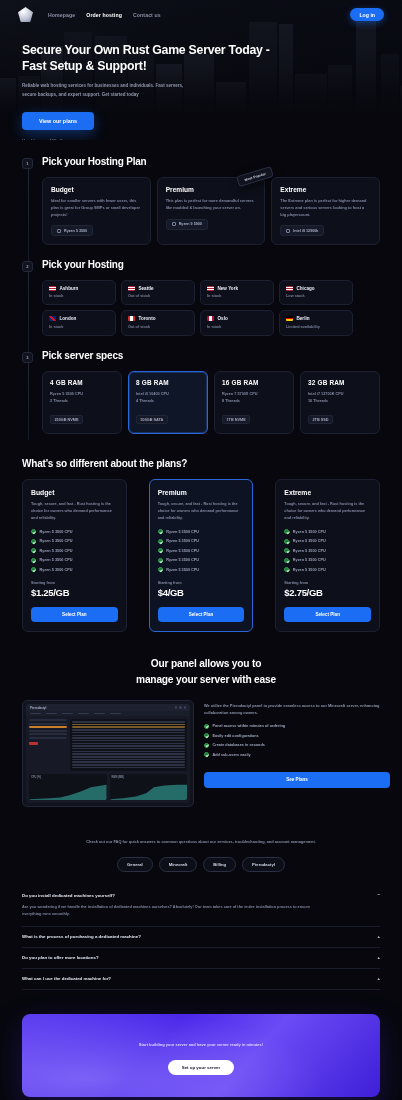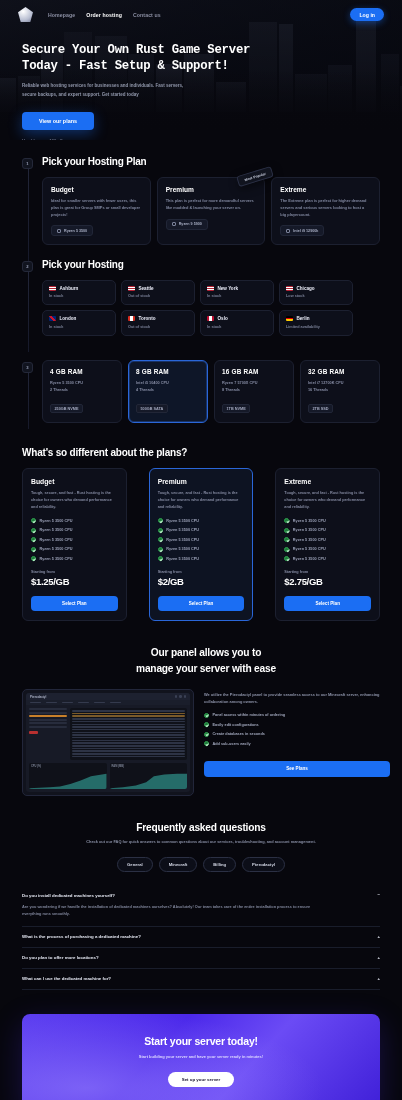--- a/index.html
+++ b/index.html
@@ -46,21 +46,21 @@
   .login-btn {
     margin-left:auto; background:#1b6ef3; color:#fff; border:none;
     font-size:5.2px; font-weight:700; border-radius:20px;
     padding:3.5px 9px; cursor:pointer; font-family:inherit;
     box-shadow:0 2px 7px rgba(27,110,243,.45);
   }
 
   .hero-body { position:relative; z-index:5; padding:20px 22px 0 22px; }
   .hero-h1 {
     font-size:12.3px; line-height:1.32; font-weight:800; letter-spacing:-.25px;
-    color:#fff; max-width:250px;font-family:Liberation Mono, monospace;
+    color:#fff; max-width:250px;
   }
   .hero-sub {
     margin-top:8px; font-size:4.5px; line-height:1.85; color:#9298ac;
     max-width:165px; font-weight:600;
   }
   .hero-cta {
     margin-top:13px; display:inline-block; background:#1b6ef3; color:#fff;
     border:none; font-size:5.4px; font-weight:700; border-radius:4px;
     padding:6px 17px; cursor:pointer; font-family:inherit;
     box-shadow:0 4px 14px rgba(27,110,243,.4);
@@ -362,20 +362,21 @@
               <span class="flag" style="background:linear-gradient(180deg,#000 33%,#dd0000 33% 66%,#ffce00 66%)"></span>
               <span class="loc-name">Berlin</span>
             </div>
             <div class="loc-stock">Limited availability</div>
           </div>
         </div>
     </div>
 
     <div class="step">
       <div class="step-num">3</div>
+      <div class="step-title">Pick server specs</div>
       <div class="specs" id="spec-cards">
           <div class="spec">
             <h5>4 GB RAM</h5>
             <ul><li>Ryzen 5 3500 CPU</li><li>2 Threads</li><li class="tag">250GB NVME</li></ul>
           </div>
           <div class="spec selected">
             <h5>8 GB RAM</h5>
             <ul><li>Intel i5 10400 CPU</li><li>4 Threads</li><li class="tag">500GB SATA</li></ul>
           </div>
           <div class="spec">
@@ -441,21 +442,21 @@
             <li>
               <span class="tick"></span>
               <span>Ryzen 5 3500 CPU</span>
             </li>
             <li>
               <span class="tick"></span>
               <span>Ryzen 5 3500 CPU</span>
             </li>
           </ul>
           <div class="from">Starting from</div>
-          <div class="price">$2/GB</div>
+          <div class="price">$4/GB</div>
           <button class="select-btn">Select Plan</button>
         </div>
         <div class="ccard">
           <h4>Extreme</h4>
           <p class="desc">Tough, secure, and fast - Rust hosting is the choice for owners who demand performance and reliability.</p>
           <ul class="feat">
             <li>
               <span class="tick"></span>
               <span>Ryzen 5 3500 CPU</span>
             </li>
@@ -575,21 +576,20 @@
               <span class="tick"></span>
               <span>Add sub-users easily</span>
             </li>
           </ul>
         <button class="see-plans">See Plans</button>
       </div>
     </div>
   </div>
 
   <div class="faq">
-    <h2>Frequently asked questions</h2>
     <p class="sub">Check out our FAQ for quick answers to common questions about our services, troubleshooting, and account management.</p>
     <div class="pills" id="faq-pills">
         <div class="pill">General</div>
         <div class="pill">Minecraft</div>
         <div class="pill">Billing</div>
         <div class="pill">Pterodactyl</div>
       </div>
     <div class="faq-list" id="faq-list">
         <div class="faq-item">
           <div class="faq-q">
@@ -614,19 +614,18 @@
           <div class="faq-q">
             <span>What can I use the dedicated machine for?</span>
             <span class="faq-sign">+</span>
           </div>
         </div>
       </div>
   </div>
 
   <div class="cta-wrap">
     <div class="cta">
-      <h2>Start your server today!</h2>
       <p>Start building your server and have your server ready in minutes!</p>
       <button class="cta-btn">Set up your server</button>
     </div>
   </div>
 
 </div>
 
 </body></html>

